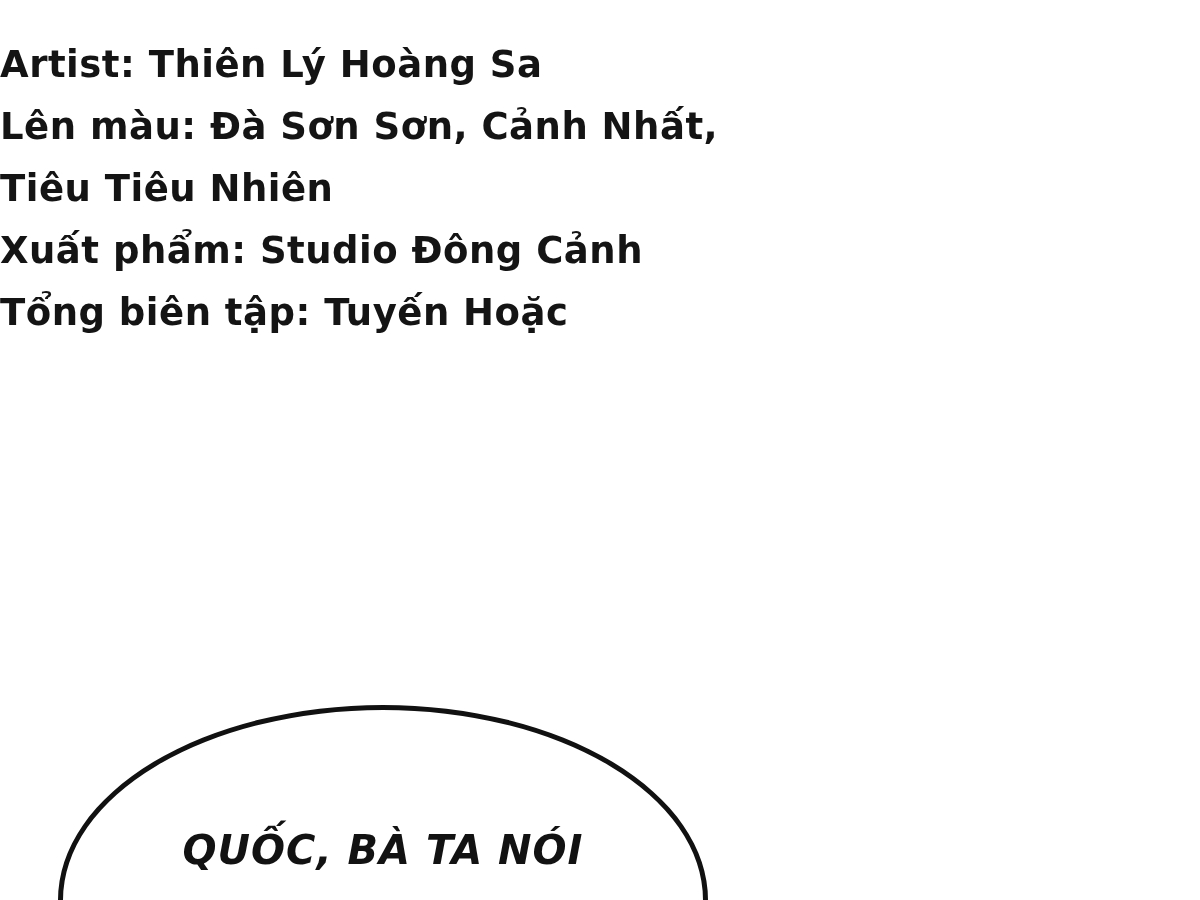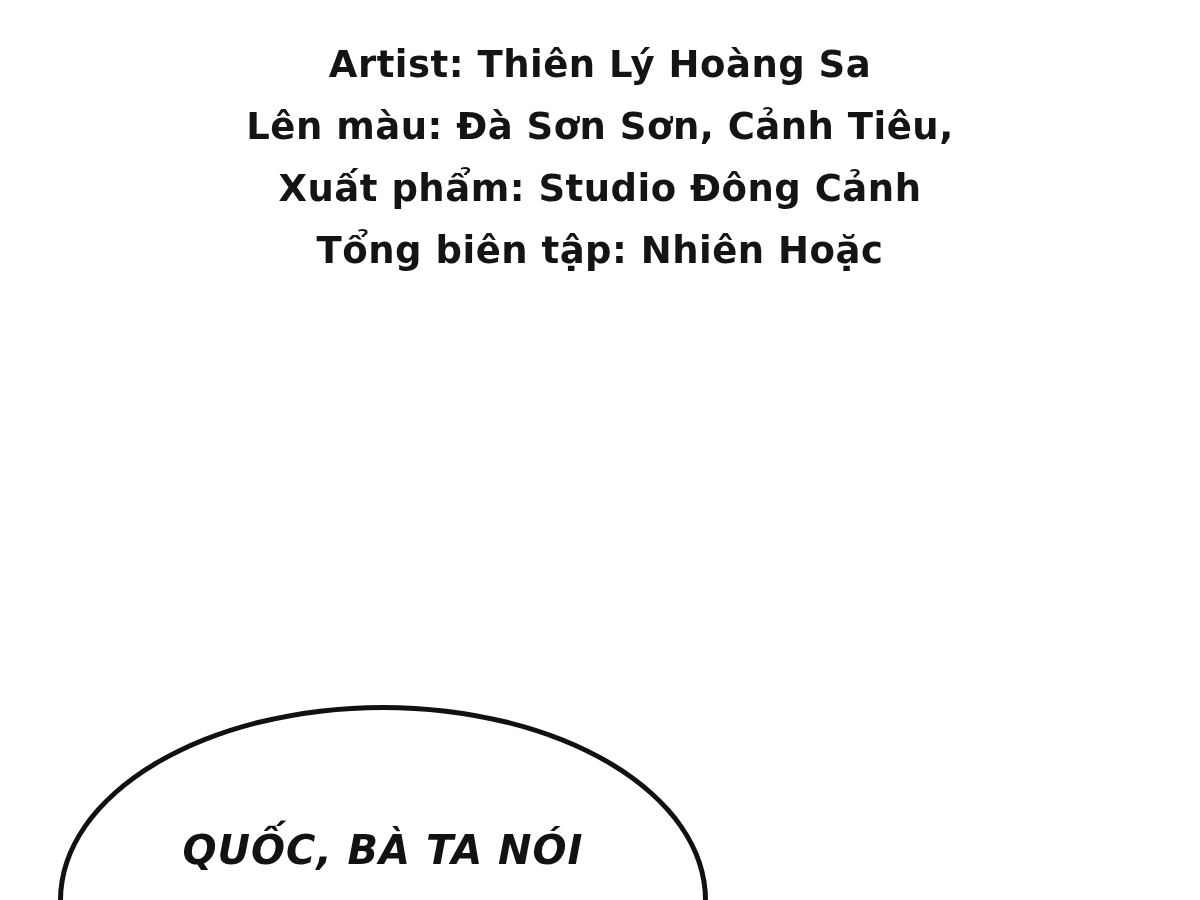--- a/index.html
+++ b/index.html
@@ -15,21 +15,21 @@
     overflow: hidden;
     font-family: "DejaVu Sans", sans-serif;
   }
 
   
   .credits {
     position: absolute;
     top: 34px;
     left: 0;
     width: 1200px;
-    text-align: center;
+    text-align: left;
     color: #141414;
   }
   .credits .line {
     font-family: "DejaVu Sans", sans-serif;
     font-weight: 700;
     font-size: 37px;
     line-height: 62px;
     letter-spacing: 0.5px;
     white-space: nowrap;
   }
@@ -65,23 +65,24 @@
     white-space: nowrap;
   }
 </style>
 </head>
 <body>
 
 <div class="page">
 
   <div class="credits">
     <div class="line">Artist: Thiên Lý Hoàng Sa</div>
-    <div class="line">Lên màu: Đà Sơn Sơn, Cảnh Tiêu,</div>
+    <div class="line">Lên màu: Đà Sơn Sơn, Cảnh Nhất,</div>
+    <div class="line">Tiêu Tiêu Nhiên</div>
     <div class="line">Xuất phẩm: Studio Đông Cảnh</div>
-    <div class="line">Tổng biên tập: Nhiên Hoặc</div>
+    <div class="line">Tổng biên tập: Tuyến Hoặc</div>
   </div>
 
   <div class="bubble"></div>
   <div class="bubble-text">
     <span class="btline">QUỐC, BÀ TA NÓI</span>
   </div>
 
 </div>
 
 </body></html>

